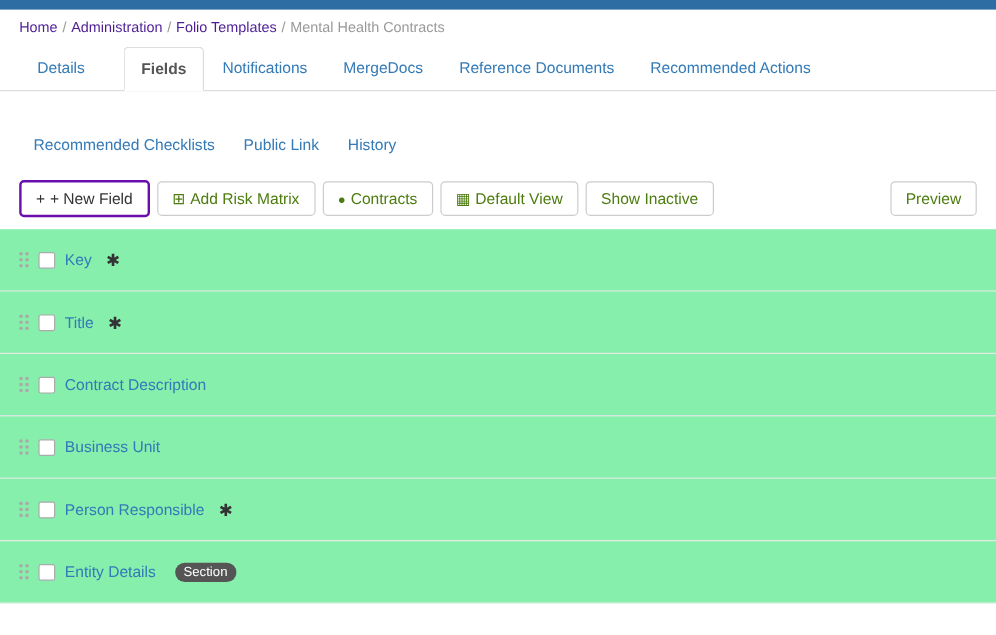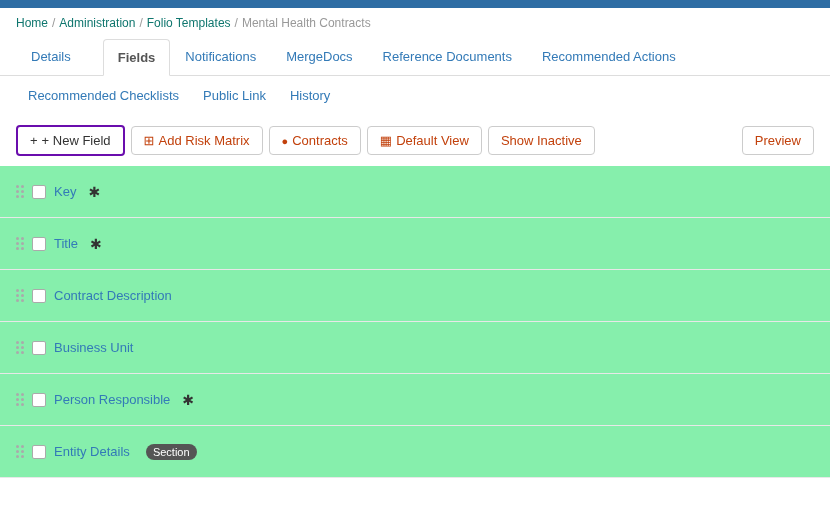--- a/index.html
+++ b/index.html
@@ -1,34 +1,34 @@
 <!DOCTYPE html>
 <html><head>
   <meta charset="utf-8">
   <style>
     * { box-sizing: border-box; margin: 0; padding: 0; }
     body { font-family: Arial, sans-serif; font-size: 13px; background: #fff; color: #333; width: 830px; }
 
     .top-bar { background: #2e6da4; height: 8px; }
 
     .breadcrumb { padding: 8px 16px; font-size: 12px; color: #666; display: flex; align-items: center; gap: 4px; }
-    .breadcrumb a { color: #0f766e; text-decoration: none; }
+    .breadcrumb a { color: #4c1d95; text-decoration: none; }
     .breadcrumb .separator { color: #999; }
     .breadcrumb .current { color: #999; }
 
     .tabs-row { display: flex; align-items: flex-end; padding: 0 16px; border-bottom: 1px solid #ddd; gap: 0; }
     .tab { padding: 10px 14px; font-size: 13px; color: #337ab7; cursor: pointer; text-decoration: none; border: 1px solid transparent; }
     .tab.active { background: #fff; border: 1px solid #ddd; border-bottom: 1px solid #fff; border-radius: 4px 4px 0 0; color: #555; font-weight: bold; margin-bottom: -1px; margin-left: 17px; }
 
     .tabs-row2 { display: flex; align-items: center; padding: 6px 16px; gap: 0; }
-    .tab2 { padding: 6px 12px; font-size: 13px; color: #337ab7; cursor: pointer; text-decoration: none; }
+    .tab2 { padding: 6px 12px; font-size: 13px; color: #337ab7; cursor: pointer; text-decoration: none; margin-top: 25px; }
 
     .toolbar { display: flex; align-items: center; padding: 10px 16px; gap: 6px; }
 
-    .btn { display: flex; align-items: center; gap: 4px; padding: 6px 12px; font-size: 13px; border: 1px solid #ccc; border-radius: 4px; background: #fff; color: #c2410c; cursor: pointer; white-space: nowrap; }
+    .btn { display: flex; align-items: center; gap: 4px; padding: 6px 12px; font-size: 13px; border: 1px solid #ccc; border-radius: 4px; background: #fff; color: #4d7c0f; cursor: pointer; white-space: nowrap; }
 
     .btn-new-field { border: 2px solid #6a0dad; color: #333; background: #fff; font-weight: normal; }
 
     .btn-preview { margin-left: auto; }
 
     .field-list { padding: 0 0; }
     .field-row { display: flex; align-items: center; padding: 0 16px; height: 52px; border-bottom: 1px solid #e8e8e8; background: #86efac; gap: 8px; }
 
     .drag-handle { color: #999; font-size: 14px; cursor: grab; display: flex; align-items: center; gap: 1px; }
     .drag-dots { display: flex; flex-direction: column; gap: 2px; }

